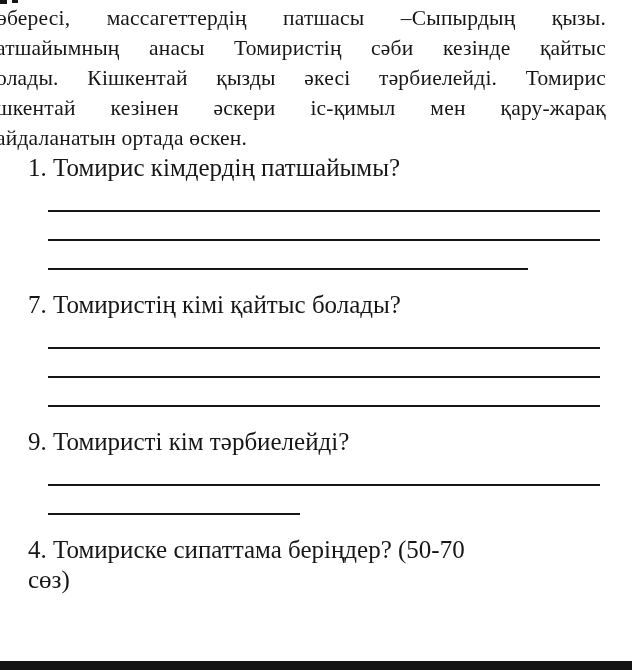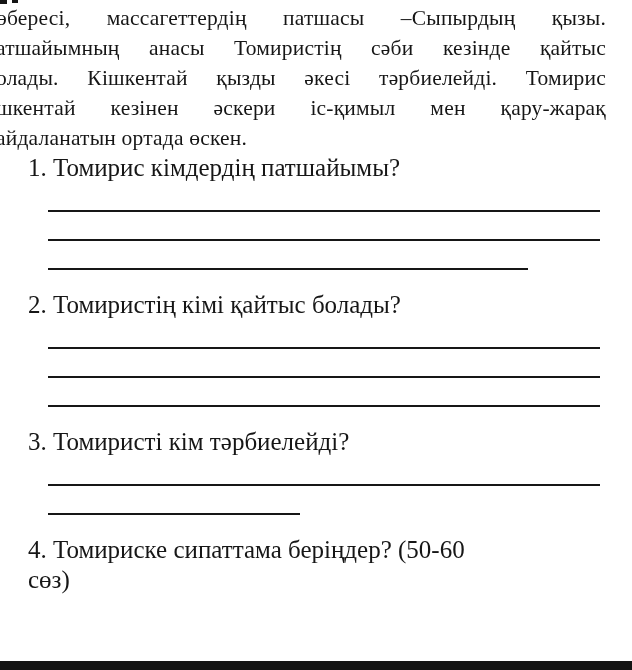--- a/index.html
+++ b/index.html
@@ -77,30 +77,30 @@
         <div class="para-line" data-last="true">айдаланатын ортада өскен.</div>
       </div>
     <div class="questions">
         <div class="question-block">
           <div class="question-text">1. Томирис кімдердің патшайымы?</div>
           <div class="answer-line" style="width: 552px;"></div>
           <div class="answer-line" style="width: 552px;"></div>
           <div class="answer-line" style="width: 480px;"></div>
         </div>
         <div class="question-block">
-          <div class="question-text">2. Томиристің кімі қайтыс болады?</div>
+          <div class="question-text">7. Томиристің кімі қайтыс болады?</div>
           <div class="answer-line" style="width: 552px;"></div>
           <div class="answer-line" style="width: 552px;"></div>
           <div class="answer-line" style="width: 552px;"></div>
         </div>
         <div class="question-block">
-          <div class="question-text">3. Томиристі кім тәрбиелейді?</div>
+          <div class="question-text">9. Томиристі кім тәрбиелейді?</div>
           <div class="answer-line" style="width: 552px;"></div>
           <div class="answer-line" style="width: 252px;"></div>
         </div>
         <div class="question-block">
-          <div class="question-text">4. Томириске сипаттама беріңдер? (50-60 сөз)</div>
+          <div class="question-text">4. Томириске сипаттама беріңдер? (50-70 сөз)</div>
         </div>
       </div>
   </div>
 
   <div class="scan-bar"></div>
 </div>
 
 </body></html>

